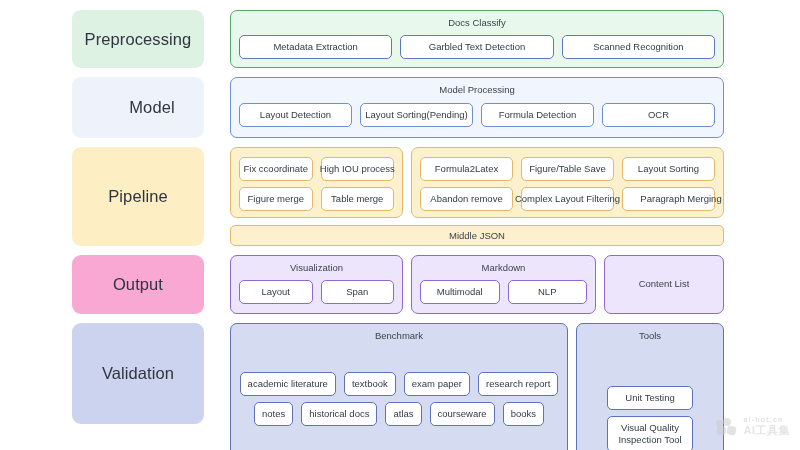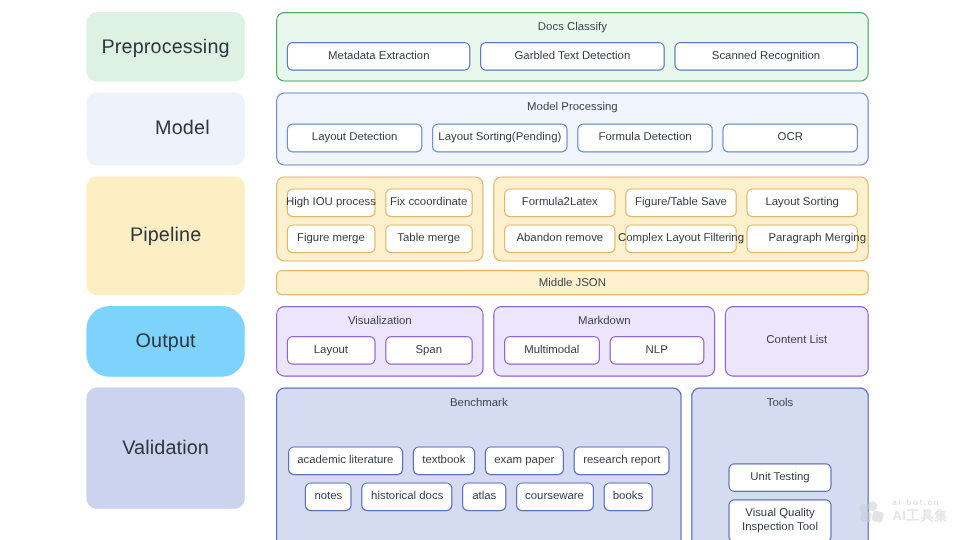--- a/index.html
+++ b/index.html
@@ -115,21 +115,21 @@
   .t-yellow .chip  { border-color:#e3b969; }
   .t-purple .panel { background:#ece5fb; border-color:#9067d4;justify-content:center; }
   .t-purple .chip  { border-color:#9067d4; }
   .t-peri .panel { background:#d5dcf2; border-color:#5d72bd; }
   .t-peri .chip  { border-color:#5d72bd; }
 
   
   .stage.green  { background:#ddf2e2; }
   .stage.blue   { background:#eef2fb;padding-left:28px; }
   .stage.yellow { background:#fdeec4; }
-  .stage.purple { background:#7dd3fc;border-radius:19px; }
+  .stage.purple { background:#f9a8d4; }
   .stage.peri   { background:#ccd3ee; }
 
   
   .row-pre  { height:58px; }
   .row-model{ height:61px; }
   .row-pipe { height:99px; }
   .row-out  { height:59px; }
   .row-val  { height:101px; }
 
   
@@ -216,22 +216,22 @@
   <div class="row row-pipe t-yellow">
     <div class="stage yellow">
       <span>Pipeline</span>
     </div>
     <div class="content">
       <div class="pipe-top">
 
         <div class="panel" style="flex:0 0 173px;">
           <div class="panel-title">Model Data Processing</div>
           <div class="chips wrapgrid">
+            <div class="chip" style="flex:1 1 40%;">Fix ccoordinate</div>
             <div class="chip" style="flex:1 1 40%;">High IOU process</div>
-            <div class="chip" style="flex:1 1 40%;">Fix ccoordinate</div>
             <div class="chip" style="flex:1 1 40%;">Figure merge</div>
             <div class="chip" style="flex:1 1 40%;">Table merge</div>
           </div>
         </div>
 
         <div class="panel w-grow">
           <div class="panel-title">Document Parse</div>
           <div class="chips wrapgrid">
             <div class="chip" style="flex:1 1 28%;">Formula2Latex</div>
             <div class="chip" style="flex:1 1 28%;">Figure/Table Save</div>

